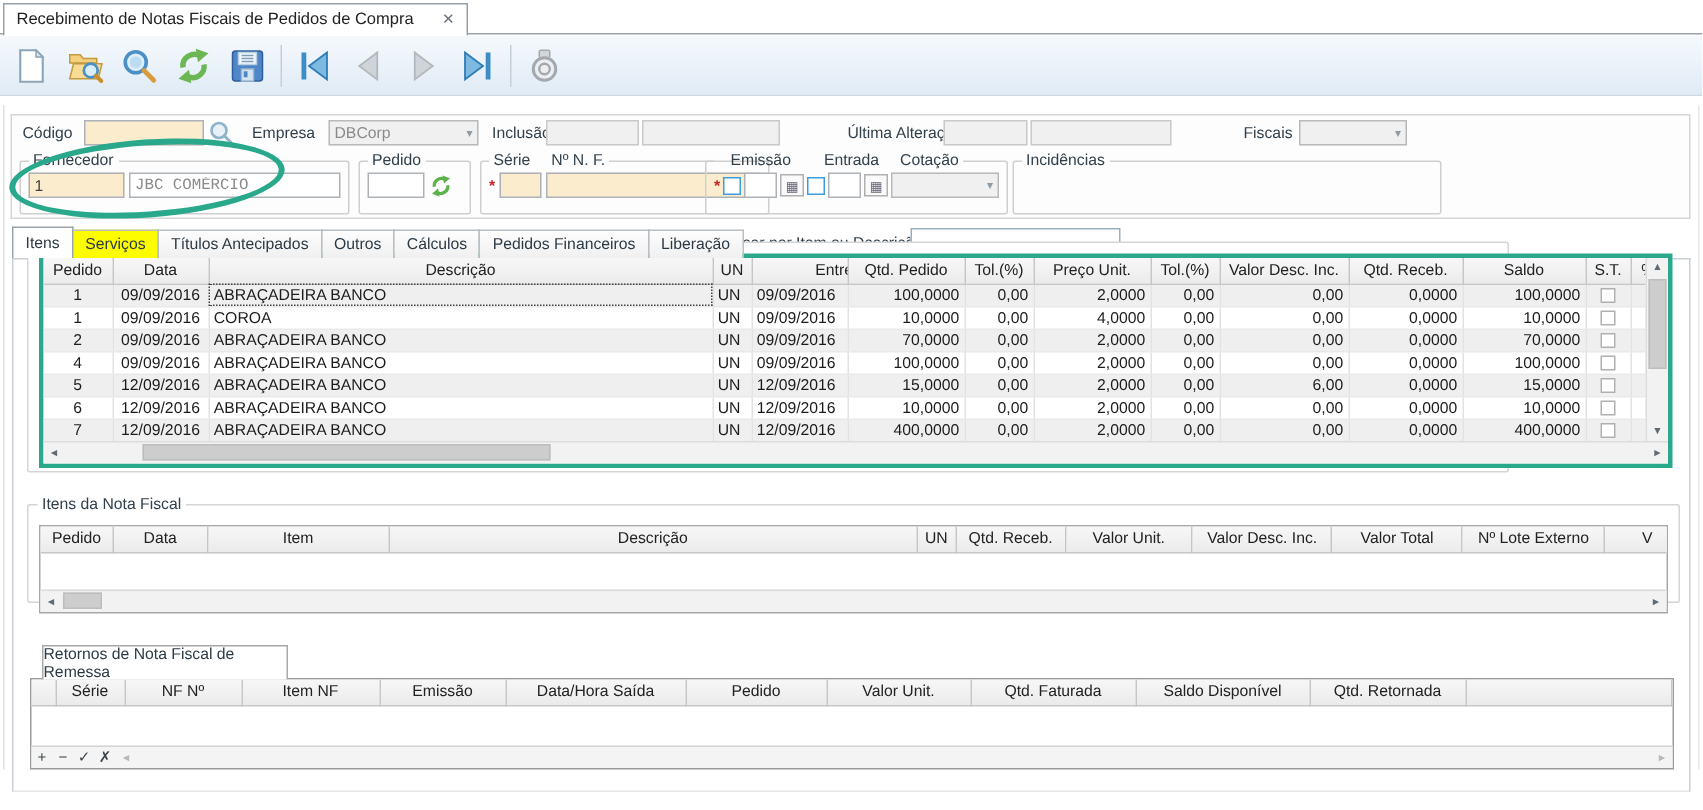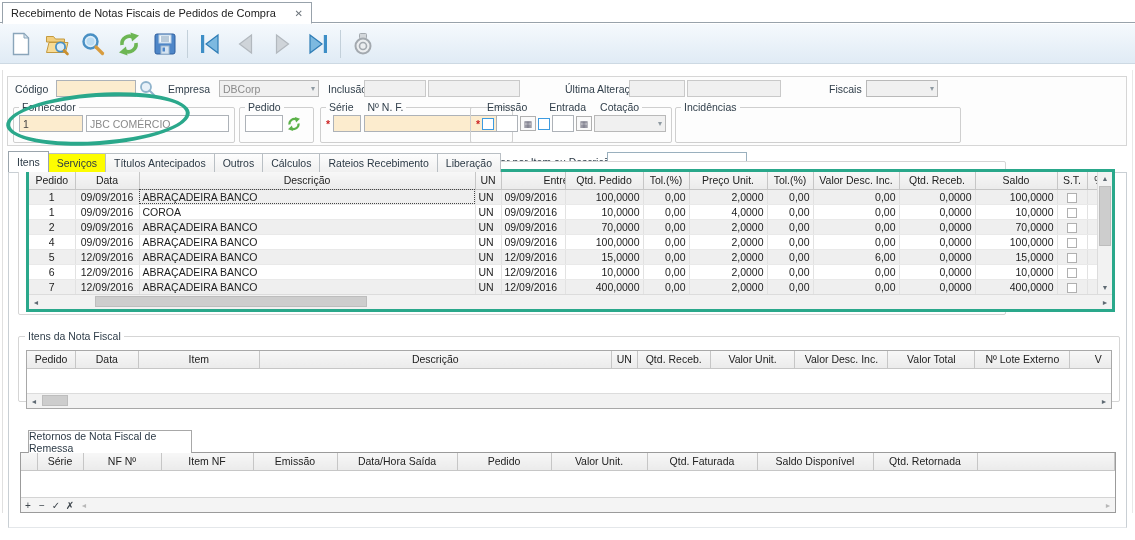--- a/index.html
+++ b/index.html
@@ -229,21 +229,21 @@
     <span></span>
     <span class="sel-arrow"></span>
   </div>
 
   <fieldset class="grp" style="left:5px;width:219px">
     <legend>
         <span>Fornecedor</span>
       </legend>
     <div class="fs-row">
       <input class="inp req" style="width: 64px;" readonly="" value="1">
-      <input class="inp gray-text" style="flex: 1 1 0%;" readonly="" value="JBC COMÉRCIO">
+      <input class="inp gray-text" style="flex: 1 1 0%; font-family: Liberation Mono, monospace;" readonly="" value="JBC COMÉRCIO">
     </div>
   </fieldset>
 
   <fieldset class="grp" style="left:231px;width:75px">
     <legend>
         <span>Pedido</span>
       </legend>
     <div class="fs-row">
       <input class="inp" style="width: 38px;">
       <span class="iconbtn">
@@ -299,21 +299,21 @@
 
 <div class="annotation-ellipse"></div>
 
 <div class="pagecontrol"></div>
 <div class="tabs-row">
   <div class="tab active">Itens</div>
   <div class="tab hl">Serviços</div>
   <div class="tab">Títulos Antecipados</div>
   <div class="tab">Outros</div>
   <div class="tab">Cálculos</div>
-  <div class="tab">Rateios Recebimento</div>
+  <div class="tab">Pedidos Financeiros</div>
   <div class="tab">Liberação</div>
 </div>
 <span class="search-label">Pesquisar por Item ou Descrição:</span>
 <input class="search-input" value="" style="">
 
 <div class="group group1">
   <span class="group-label">Itens dos Pedidos de Compra</span>
   <div class="green-frame">
     <div class="t1-body">
       <div class="t1-wrap">

